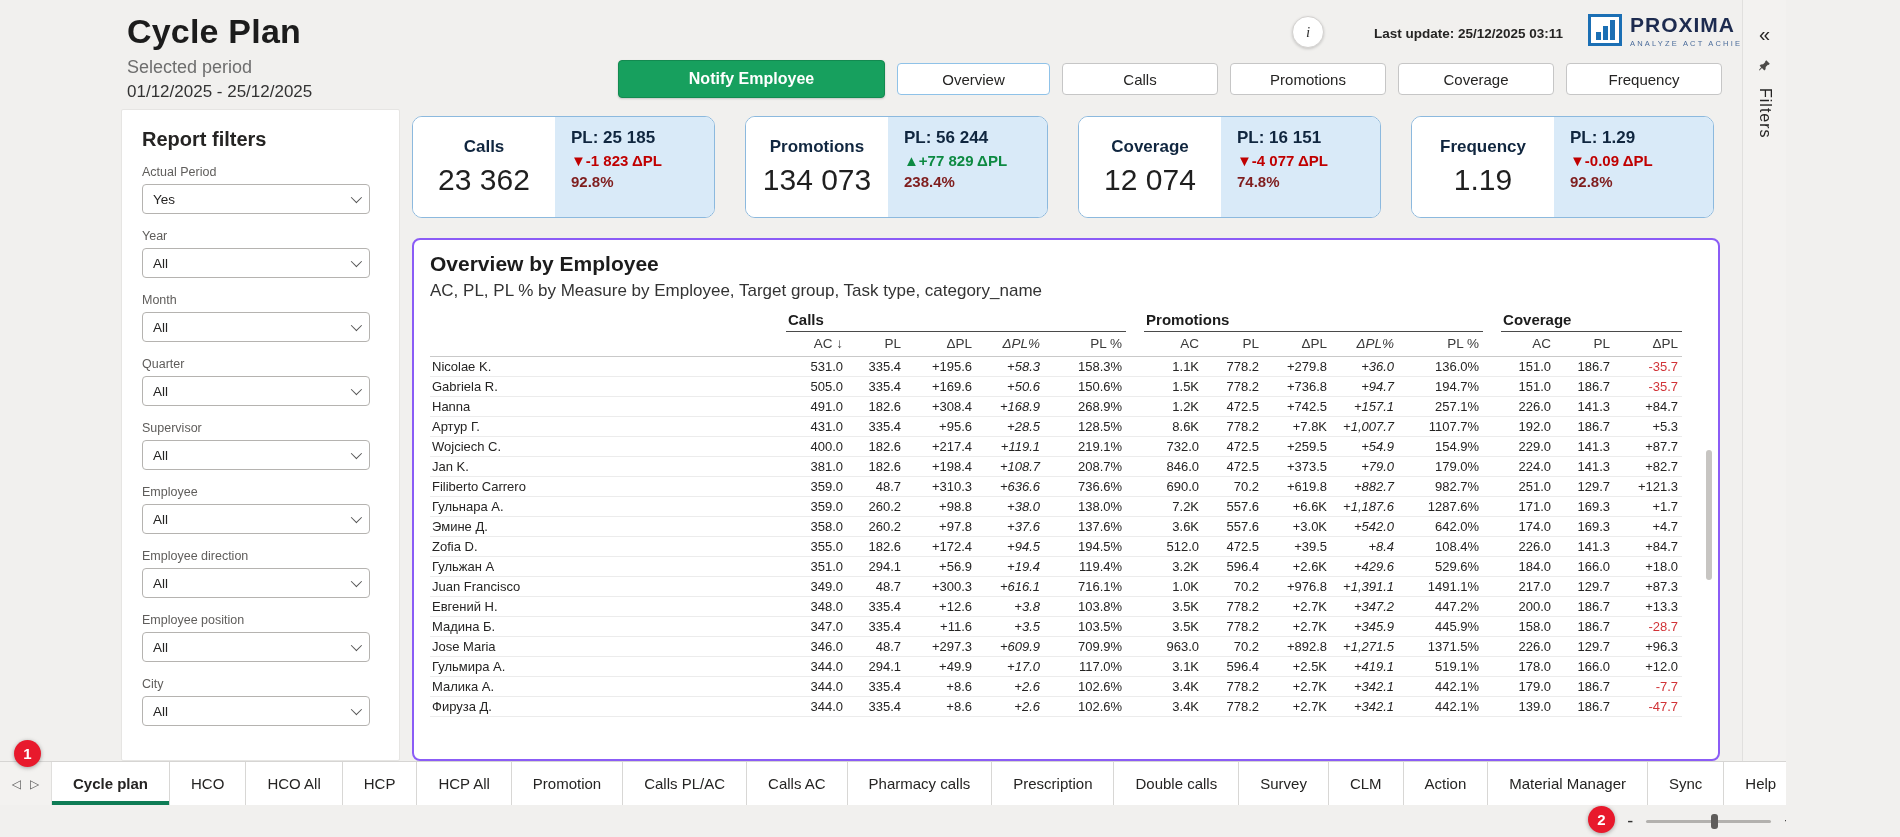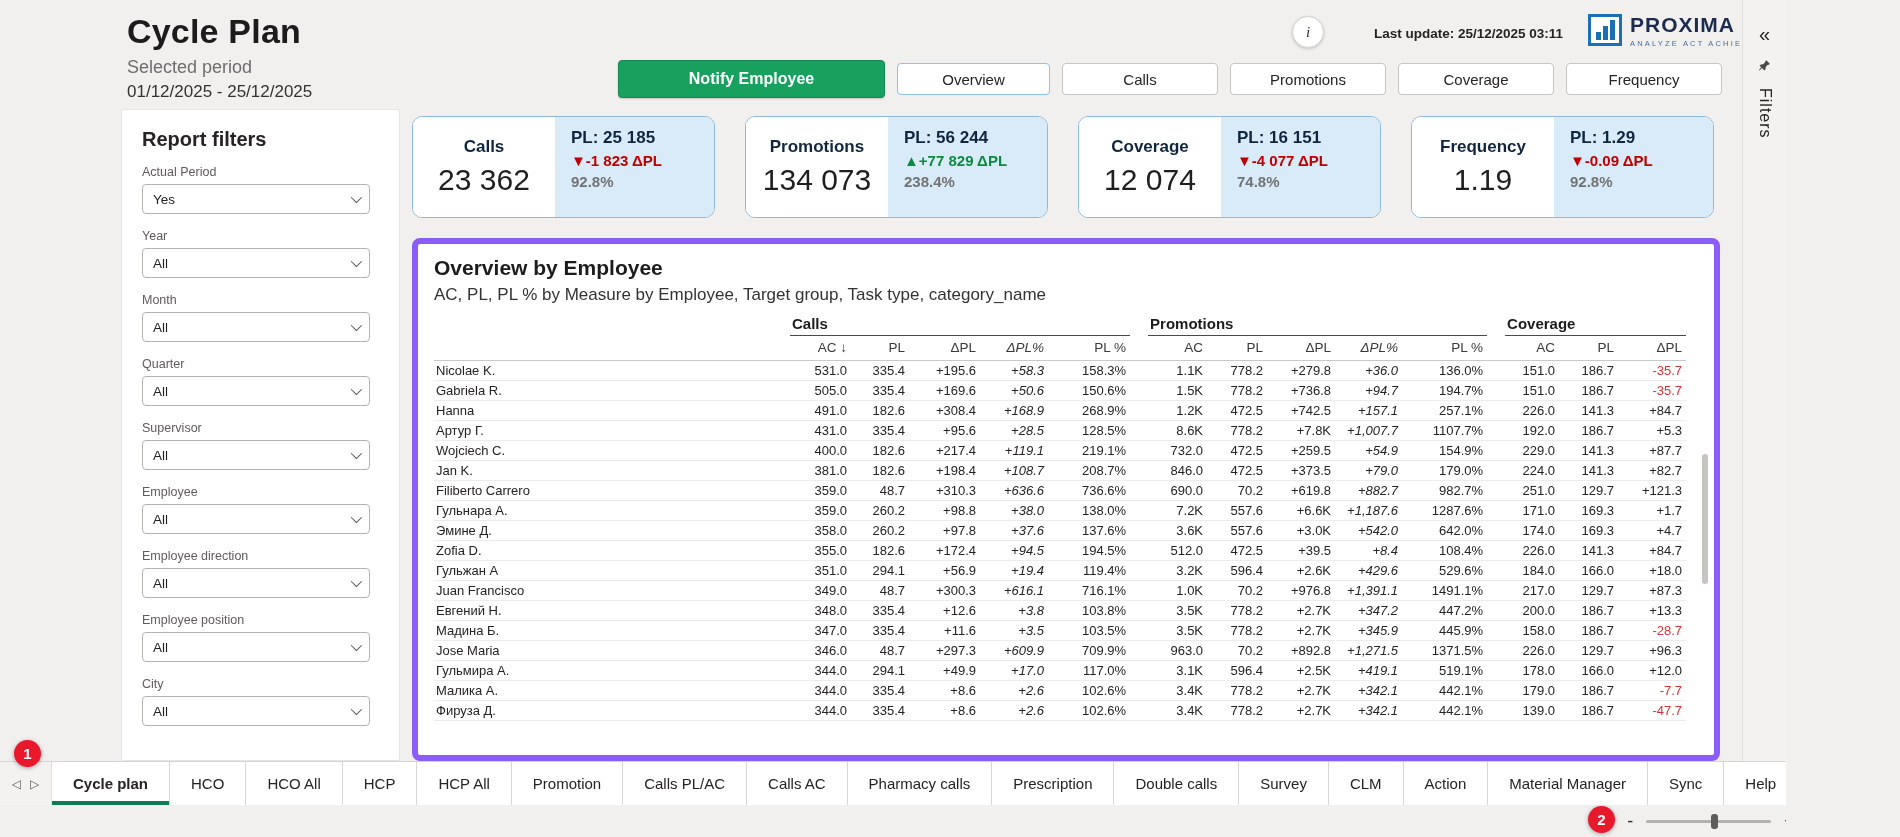--- a/index.html
+++ b/index.html
@@ -42,24 +42,24 @@
   .kpi-row { position:absolute; left:412px; top:116px; display:flex; gap:30px; }
   .kpi-card { width:303px; height:102px; display:flex; border:1px solid #8cb9de; border-radius:10px; overflow:hidden; background:#fff; cursor:pointer; }
   .kpi-left { width:142px; background:#fff; display:flex; flex-direction:column; justify-content:center; align-items:center; gap:6px; }
   .kpi-label { font-size:17px; font-weight:bold; color:#10263f; }
   .kpi-value { font-size:30px; color:#1f1f1f; }
   .kpi-right { flex:1; background:#d9eaf8; padding:11px 6px 0 16px; display:flex; flex-direction:column; gap:4px; }
   .kpi-pl { font-size:17px; font-weight:bold; color:#10263f; }
   .kpi-delta { font-size:15px; font-weight:bold; }
   .kpi-delta.down { color:#c00000; }
   .kpi-delta.up { color:#0d8a42; }
-  .kpi-pct { font-size:15px; font-weight:bold; color:#737373; }
-
-  
-  .table-panel { position:absolute; left:412px; top:238px; width:1308px; height:523px; background:#fff; border:6px solid #8b5cf6; border-radius:8px; padding:12px 16px 8px 16px; overflow:hidden; }
+  .kpi-pct { font-size:15px; font-weight:bold; color:#7f1d1d; }
+
+  
+  .table-panel { position:absolute; left:412px; top:238px; width:1308px; height:523px; background:#fff; border:2px solid #8b5cf6; border-radius:8px; padding:12px 16px 8px 16px; overflow:hidden; }
   .table-title { font-size:21px; font-weight:bold; color:#1c1c1c; }
   .table-subtitle { font-size:17px; color:#333; margin-top:5px; }
   table.overview-table { width:1252px; table-layout:fixed; border-collapse:collapse; margin-top:8px; }
   .overview-table th, .overview-table td { font-weight:normal; }
   .overview-table th.group { font-size:15px; font-weight:bold; color:#1c1c1c; text-align:left; padding:2px 0 3px 2px; border-bottom:1px solid #4a4a4a; }
   .overview-table tr.col-row th { font-size:13.5px; color:#3a3a3a; text-align:right; padding:4px 4px 5px 0; border-bottom:1px solid #c9c9c9; }
   .overview-table tr.col-row th.name-h { border-bottom:1px solid #c9c9c9; }
   .overview-table tr.group-row th.name-h, .overview-table tr.group-row th.gap { border-bottom:none; }
   .overview-table td { font-size:13px; line-height:15px; padding:2px 4px 2px 0; color:#252423; border-bottom:1px solid #ececec; }
   .overview-table td.name { text-align:left; padding-left:2px; }

